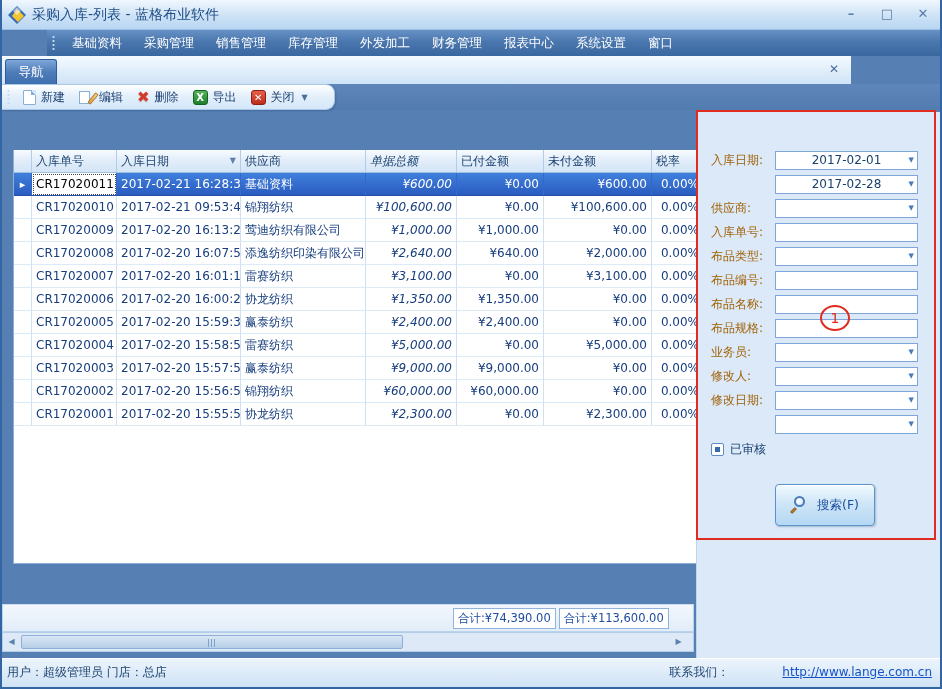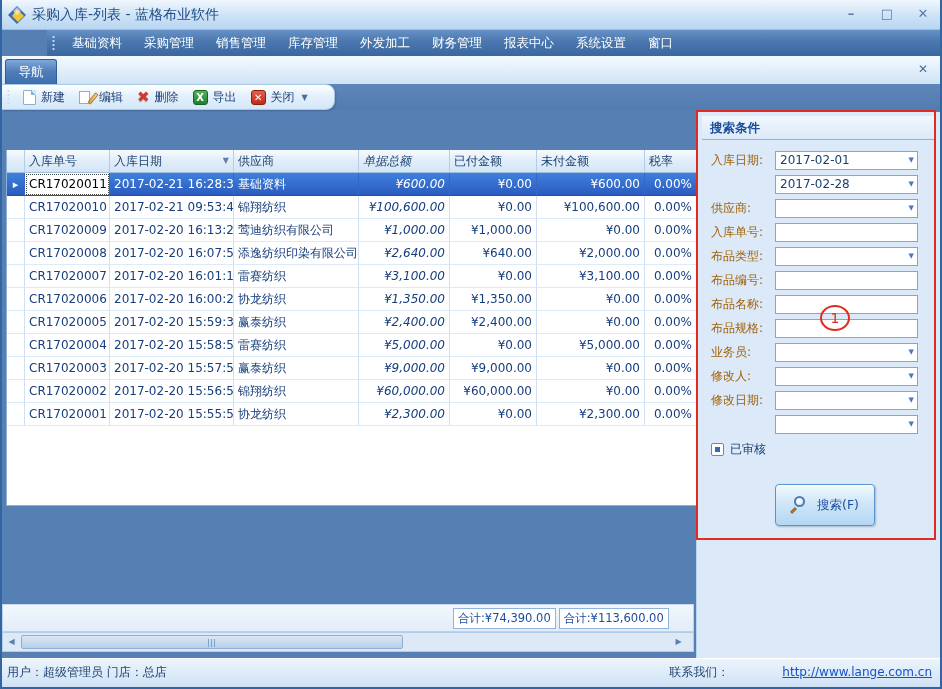--- a/index.html
+++ b/index.html
@@ -18,21 +18,21 @@
   .winbtn { width:22px; height:18px; text-align:center; line-height:18px; color:#5c7da8; font-weight:bold; font-size:13px; cursor:default; }
 
   
   .menubar { position:absolute; left:0; top:30px; width:942px; height:26px;
     background:linear-gradient(#6791c5,#4a77ae 45%,#39679f); display:flex; align-items:center; z-index:5;margin-left:47px; }
   .grip-v { width:3px; height:16px; margin:0 6px 0 5px;
     background-image:radial-gradient(circle,#c8dcf2 1px,transparent 1.2px); background-size:3px 4px; }
   .menu-item { color:#fff; padding:0 11px; line-height:26px; font-size:12.5px; cursor:default; }
 
   
-  .tabstrip { position:absolute; left:0; top:56px; width:940px; height:28px;
+  .tabstrip { position:absolute; left:0; top:56px; width:851px; height:28px;
     background:linear-gradient(#f4faff,#cfe3f6); z-index:5; }
   .tab-nav { position:absolute; left:5px; top:3px; height:25px; min-width:52px; padding:0 10px;
     background:linear-gradient(#7fa8da,#4e7cb8 50%,#3e6fae); border:1px solid #2f5d9a; border-bottom:none;
     border-radius:3px 3px 0 0; color:#fff; font-size:12.5px; line-height:24px; text-align:center; }
   .tab-active { position:absolute; left:61px; top:3px; height:25px; padding:0 9px;
     background:linear-gradient(#ffffff,#eef6fe); border:1px solid #8fb4dc; border-bottom:none;
     border-radius:3px 3px 0 0; color:#1d4c85; font-size:12.5px; display:flex; align-items:center; gap:7px; }
   .tab-close-box { width:14px; height:14px; background:#fdfdfd; border:1px solid #6a96c8; border-radius:2px;
     color:#3a69a8; font-size:9px; line-height:12px; text-align:center; font-weight:bold; }
   .tabstrip-close { position:absolute; right:12px; top:6px; color:#4a6d99; font-weight:bold; font-size:12px; }
@@ -52,21 +52,21 @@
   .icon-x { color:#d23b2a; font-weight:bold; font-size:15px; line-height:15px; text-shadow:0 1px 1px rgba(120,20,10,.3); }
   .icon-sq { width:15px; height:15px; border-radius:3px; color:#fff; font-size:10px; font-weight:bold; line-height:14px; text-align:center; }
   .icon-xls { background:linear-gradient(#55b358,#1f7e2e); border:1px solid #156322; }
   .icon-cls { background:linear-gradient(#e4604a,#bf2b1a); border:1px solid #8f1d10; }
   .tb-drop { color:#4a6d99; font-size:8px; margin-left:2px; }
 
   
   .grid-panel { position:absolute; left:2px; top:110px; width:692px; height:543px; }
   .group-band { position:absolute; left:0; top:0; width:692px; height:40px;
     background:linear-gradient(170deg,#7b9cc9,#5d81b1 45%,#47699b); color:#fff; line-height:40px; padding-left:9px; font-size:12px; }
-  .grid-body { position:absolute; left:4px; top:40px; width:692px; height:356px; background:#fff;
+  .grid-body { position:absolute; left:11px; top:40px; width:692px; height:414px; background:#fff;
     border:1px solid #8cb0d8; border-top:none; overflow:hidden; }
   .grow { display:flex; height:23px; }
   .gcell { flex:0 0 auto; padding:0 4px; line-height:22px; overflow:hidden; white-space:nowrap;
     border-right:1px solid #cfe0f2; border-bottom:1px solid #dcebf8; color:#173e7e; font-size:12px; }
   .c-ind { width:18px; padding:0; text-align:center; }
   .c-no { width:85px; } .c-date { width:124px; } .c-sup { width:125px; }
   .c-total { width:91px; text-align:right;font-style:italic; } .c-paid { width:87px; text-align:right; }
   .c-unpaid { width:108px; text-align:right; } .c-tax { width:52px; text-align:right; }
   .c-fill { flex:1 1 auto; border-right:none; }
   .ghead .gcell { background:linear-gradient(#f7fbff,#e3eefa 45%,#d3e5f6); border-right:1px solid #b3cce8;
@@ -91,21 +91,21 @@
   
   .search-panel { position:absolute; left:696px; top:112px; width:244px; height:546px;
     background:#dce9f8; border-left:1px solid #bcd5ee; }
   .sp-head { position:absolute; left:5px; top:4px; right:5px; height:24px; line-height:24px;
     color:#1a4e9e; font-weight:bold; font-size:12.5px; padding-left:8px;
     background:linear-gradient(#f0f7fe,#dce9f8); border-bottom:1px solid #8ab2de; }
   .srows { position:absolute; left:0; top:39px; right:0; }
   .srow { display:flex; height:19px; margin-bottom:5px; padding-left:14px; }
   .slabel { width:64px; color:#a16207; line-height:19px; font-size:12px; white-space:nowrap; }
   .sbox { width:143px; height:19px; background:#fff; border:1px solid #7da7d8; position:relative;
-    color:#17406f; font-size:12px; line-height:17px; padding:0 4px; }
+    color:#17406f; font-size:12px; line-height:17px; padding:0 4px;text-align:center; }
   .combo-arrow { position:absolute; right:3px; top:0; color:#4a7ab8; font-size:7px; line-height:17px; }
   .chk-row { position:absolute; left:14px; top:329px; display:flex; align-items:center; gap:6px; }
   .chk { width:13px; height:13px; background:#fff; border:1px solid #5a8cc8; border-radius:2px; position:relative; }
   .chk::after { content:''; position:absolute; left:3px; top:3px; width:5px; height:5px; background:#3a69a8; }
   .chk-label { color:#17406f; font-size:12px; }
   .search-btn { position:absolute; left:78px; top:372px; width:100px; height:42px;
     background:linear-gradient(#f2faff,#cfe6f8 45%,#b4d7f3); border:1px solid #5a94cc; border-radius:4px;
     box-shadow:inset 0 1px 0 #fff, 1px 1px 2px rgba(40,70,110,.3);
     display:flex; align-items:center; justify-content:center; gap:8px; color:#1a4e9e; font-size:12.5px; }
   .mag { width:18px; height:18px; position:relative; }
@@ -353,21 +353,20 @@
     <div class="hscroll">
       <span class="hs-arrow hs-left">◀</span>
       <span class="hs-thumb">
           <span class="hs-grip"></span>
         </span>
       <span class="hs-arrow hs-right">▶</span>
     </div>
   </div>
 
   <div class="search-panel">
-    <div class="sp-head">搜索条件</div>
 
     <div class="srows" id="search-rows">
       <div class="srow">
         <span class="slabel">入库日期:</span>
         <span class="sbox">
           <span>2017-02-01</span>
           <span class="combo-arrow" style="display: inline;">▼</span>
         </span>
       </div>
 

